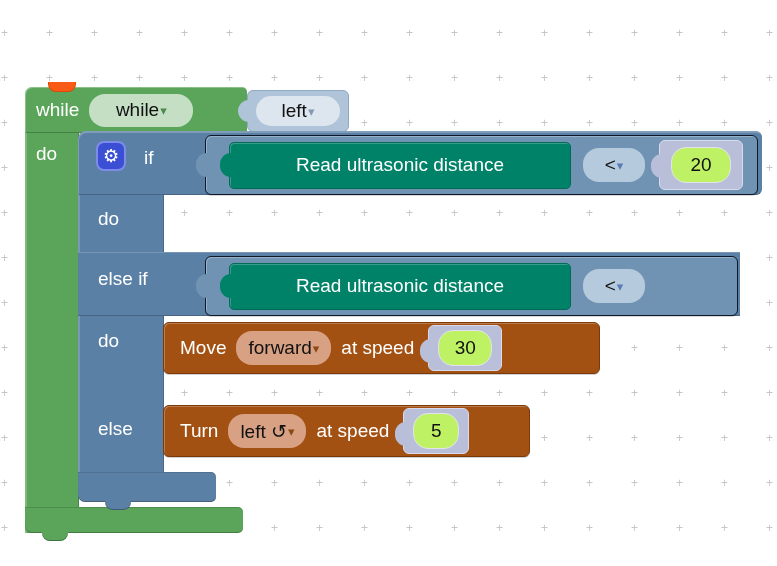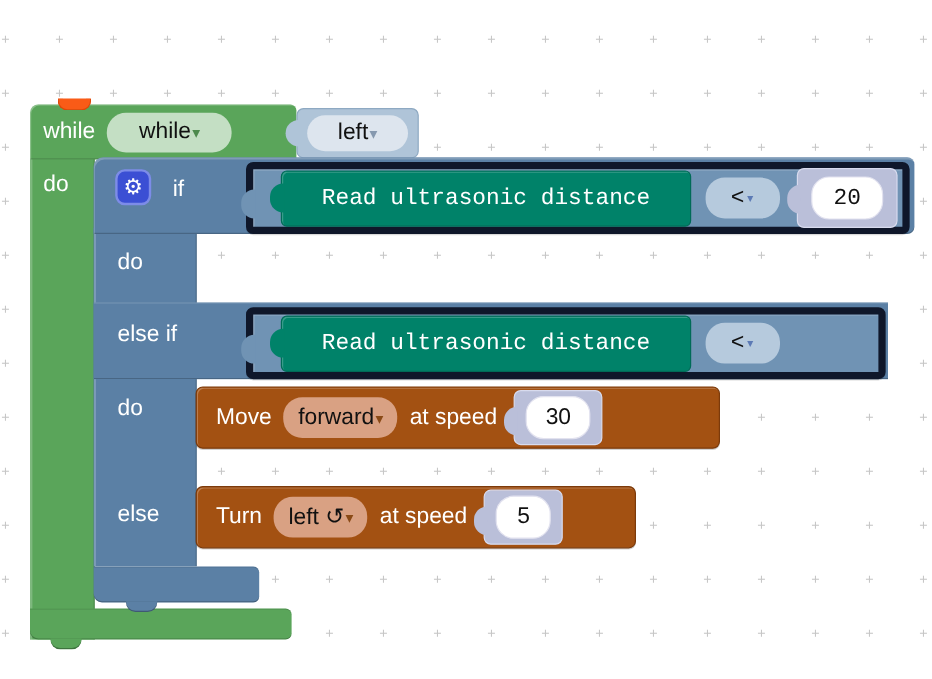--- a/index.html
+++ b/index.html
@@ -51,41 +51,41 @@
              box-shadow:inset 0 -1px 0 rgba(0,0,0,.3);z-index:3;}
   .gear{left:96px;top:141px;width:30px;height:30px;background:#3b4fd4;border:2px solid #7d8ce8;border-radius:8px;
         z-index:3;display:flex;align-items:center;justify-content:center;color:#fff;font-size:18px;cursor:pointer;
         box-sizing:border-box;}
   .if-lbl{left:144px;top:147px;z-index:3;}
   .do1-lbl{left:98px;top:208px;z-index:3;}
   .elseif-lbl{left:98px;top:268px;z-index:3;}
   .do2-lbl{left:98px;top:330px;z-index:3;}
   .else-lbl{left:98px;top:418px;z-index:3;}
   
-  .cmp{background:#7093b4;border:6px solid #0f172a;border-radius:6px;z-index:3;display:flex;align-items:center;
+  .cmp{background:#7093b4;border:1px solid #0f172a;border-radius:6px;z-index:3;display:flex;align-items:center;
        box-sizing:border-box;padding-left:23px;
-       box-shadow:inset 1px 1px 0 rgba(255,255,255,.28), 0 1px 0 rgba(0,0,0,.15);font-family:Liberation Mono, monospace;}
+       box-shadow:inset 1px 1px 0 rgba(255,255,255,.28), 0 1px 0 rgba(0,0,0,.15);}
   .cmp::before{content:"";position:absolute;left:-10px;top:17px;width:12px;height:24px;background:#7093b4;
        border-radius:11px 0 0 11px;}
   .cmp1{left:205px;top:135px;width:553px;height:60px;}
   .cmp2{left:205px;top:256px;width:533px;height:60px;}
   .sensor{position:relative;width:342px;height:47px;background:#008269;border:1px solid #006b57;border-radius:5px;
           display:flex;align-items:center;justify-content:center;box-sizing:border-box;cursor:pointer;
           box-shadow:inset 1px 1px 0 rgba(255,255,255,.22);}
   .sensor::before{content:"";position:absolute;left:-10px;top:10px;width:12px;height:24px;background:#008269;
           border-radius:11px 0 0 11px;}
   .op-pill{margin-left:12px;width:62px;height:34px;background:#b6cadd;}
   .op-arrow{color:#5c7ab5;}
   
   .numshadow{position:relative;background:#babfd9;border:1px solid #d8dbee;border-radius:6px;
              display:flex;align-items:center;justify-content:center;box-sizing:border-box;}
   .numshadow::before{content:"";position:absolute;left:-9px;top:13px;width:11px;height:24px;background:#babfd9;
              border-radius:11px 0 0 11px;}
   .cmp .numshadow{margin-left:14px;width:84px;height:50px;}
-  .numfield{background:#ffffff;border:1px solid #e2e2ef;border-radius:15px;color:#111;font-size:19px;
+  .numfield{background:#bef264;border:1px solid #e2e2ef;border-radius:15px;color:#111;font-size:19px;
             display:flex;align-items:center;justify-content:center;cursor:text;}
   .cmp .numfield{width:58px;height:34px;}
   
   .m{background:#a35112;border:1px solid #7c3a0a;border-radius:6px;z-index:3;display:flex;align-items:center;
      box-sizing:border-box;box-shadow:inset 1px 1px 0 rgba(255,255,255,.25), 0 1px 0 rgba(0,0,0,.18);}
   .stop{left:163px;top:198px;width:181px;height:46px;padding-left:18px;}
   .move{left:163px;top:322px;width:437px;height:52px;padding-left:16px;gap:10px;}
   .turn{left:163px;top:405px;width:367px;height:52px;padding-left:16px;gap:10px;}
   .dir-pill{height:34px;background:#d9a183;padding:0 12px;border-radius:16px;}
   .m-arrow{color:#8a4a16;}

